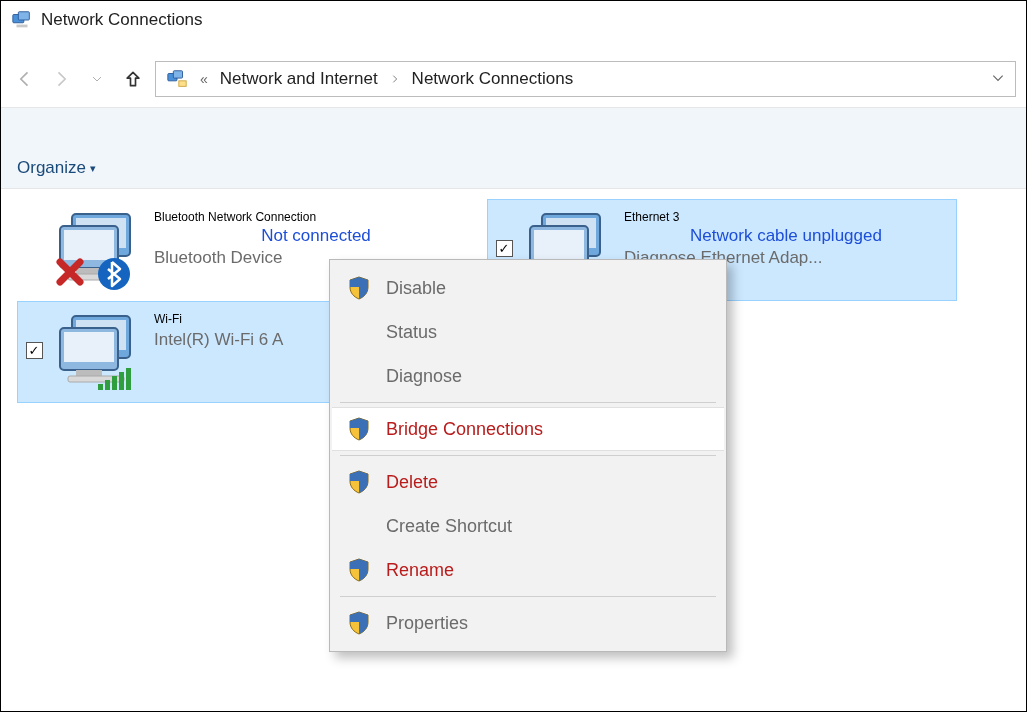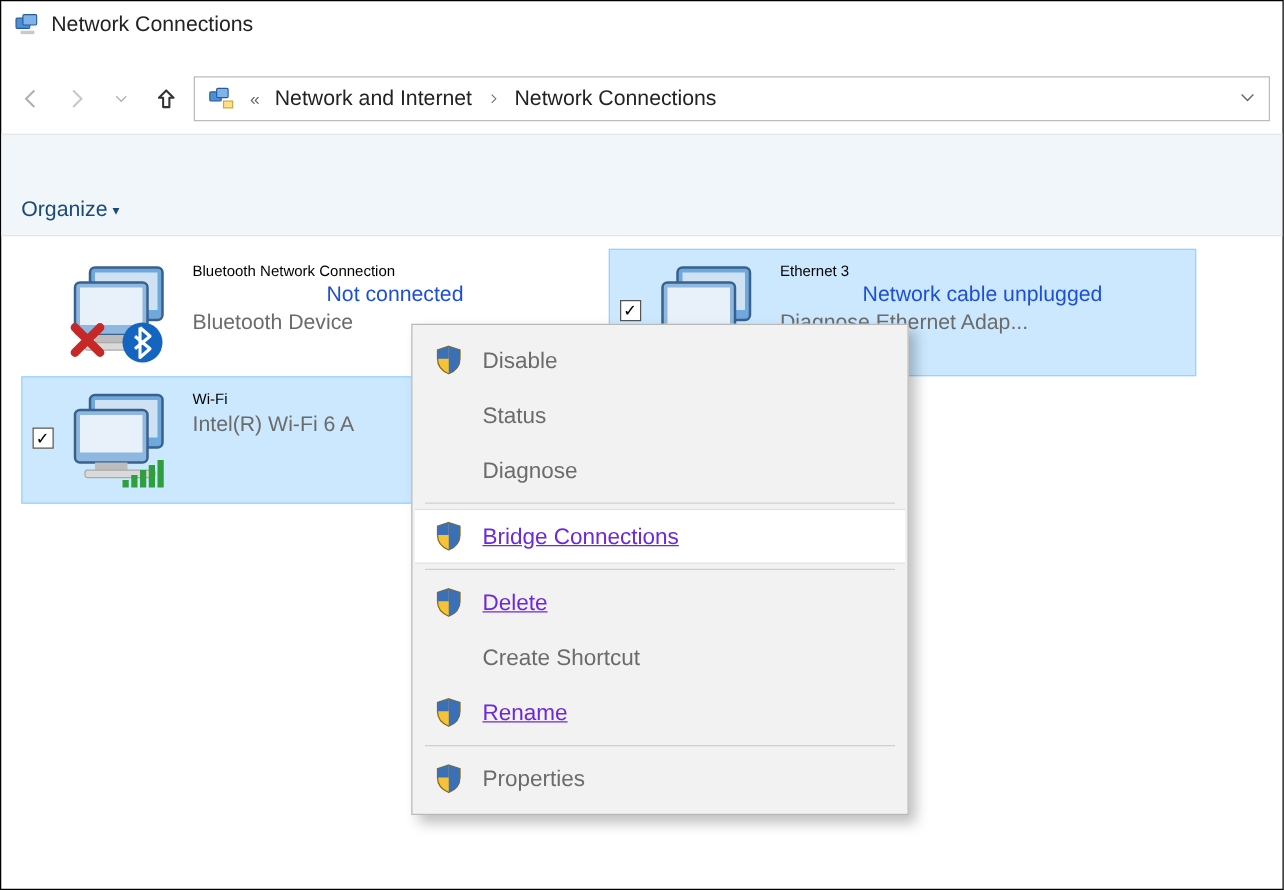--- a/index.html
+++ b/index.html
@@ -146,21 +146,21 @@
   .ctx-item {
     display: flex;
     align-items: center;
     height: 44px;
     padding: 0 14px;
     gap: 14px;
     font-size: 18px;
     color: #6b6b6b;
     background: transparent;
   }
-  .ctx-item.enabled { color: #6d28d9; text-decoration: underline; }
+  .ctx-item.enabled { color: #b91c1c; }
   .ctx-item.highlight { background: #fff; border-top:1px solid #e0e0e0; border-bottom:1px solid #e0e0e0;}
   .ctx-item .ic { width: 26px; display:flex; align-items:center; justify-content:center;}
   .ctx-sep {
     height: 1px;
     background: #cfcfcf;
     margin: 4px 8px;
   }
 
   
   .shield {

